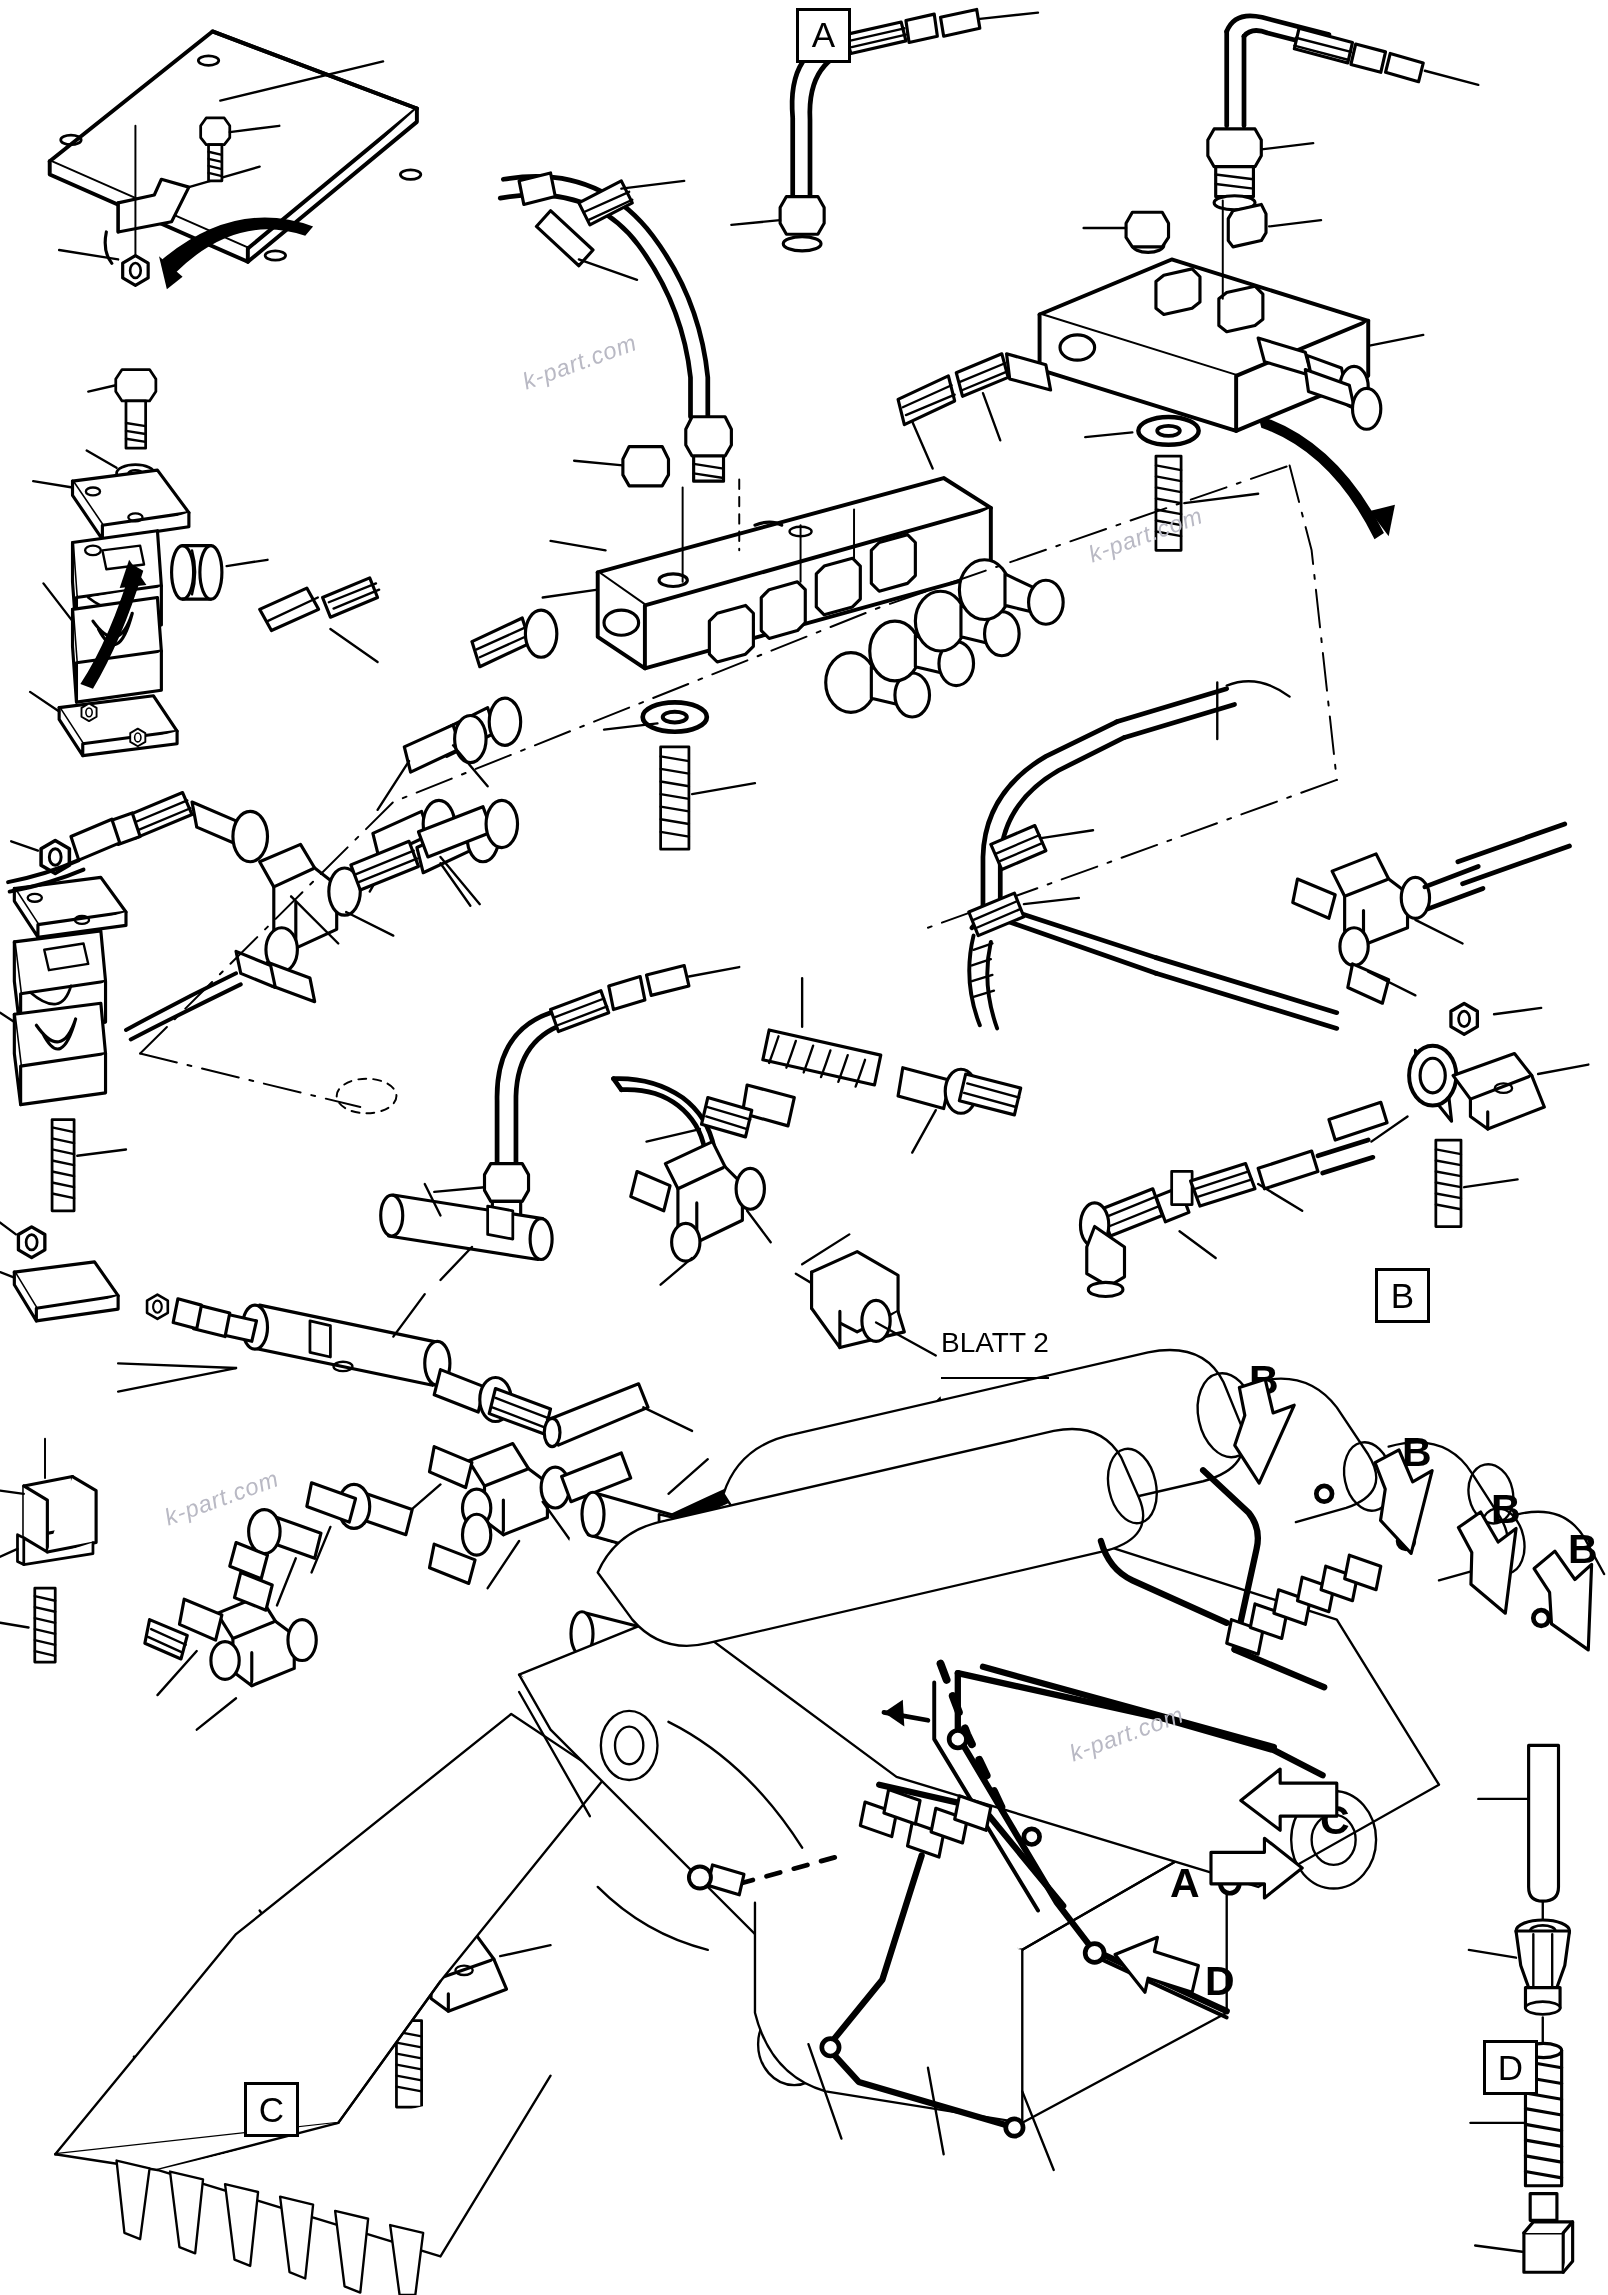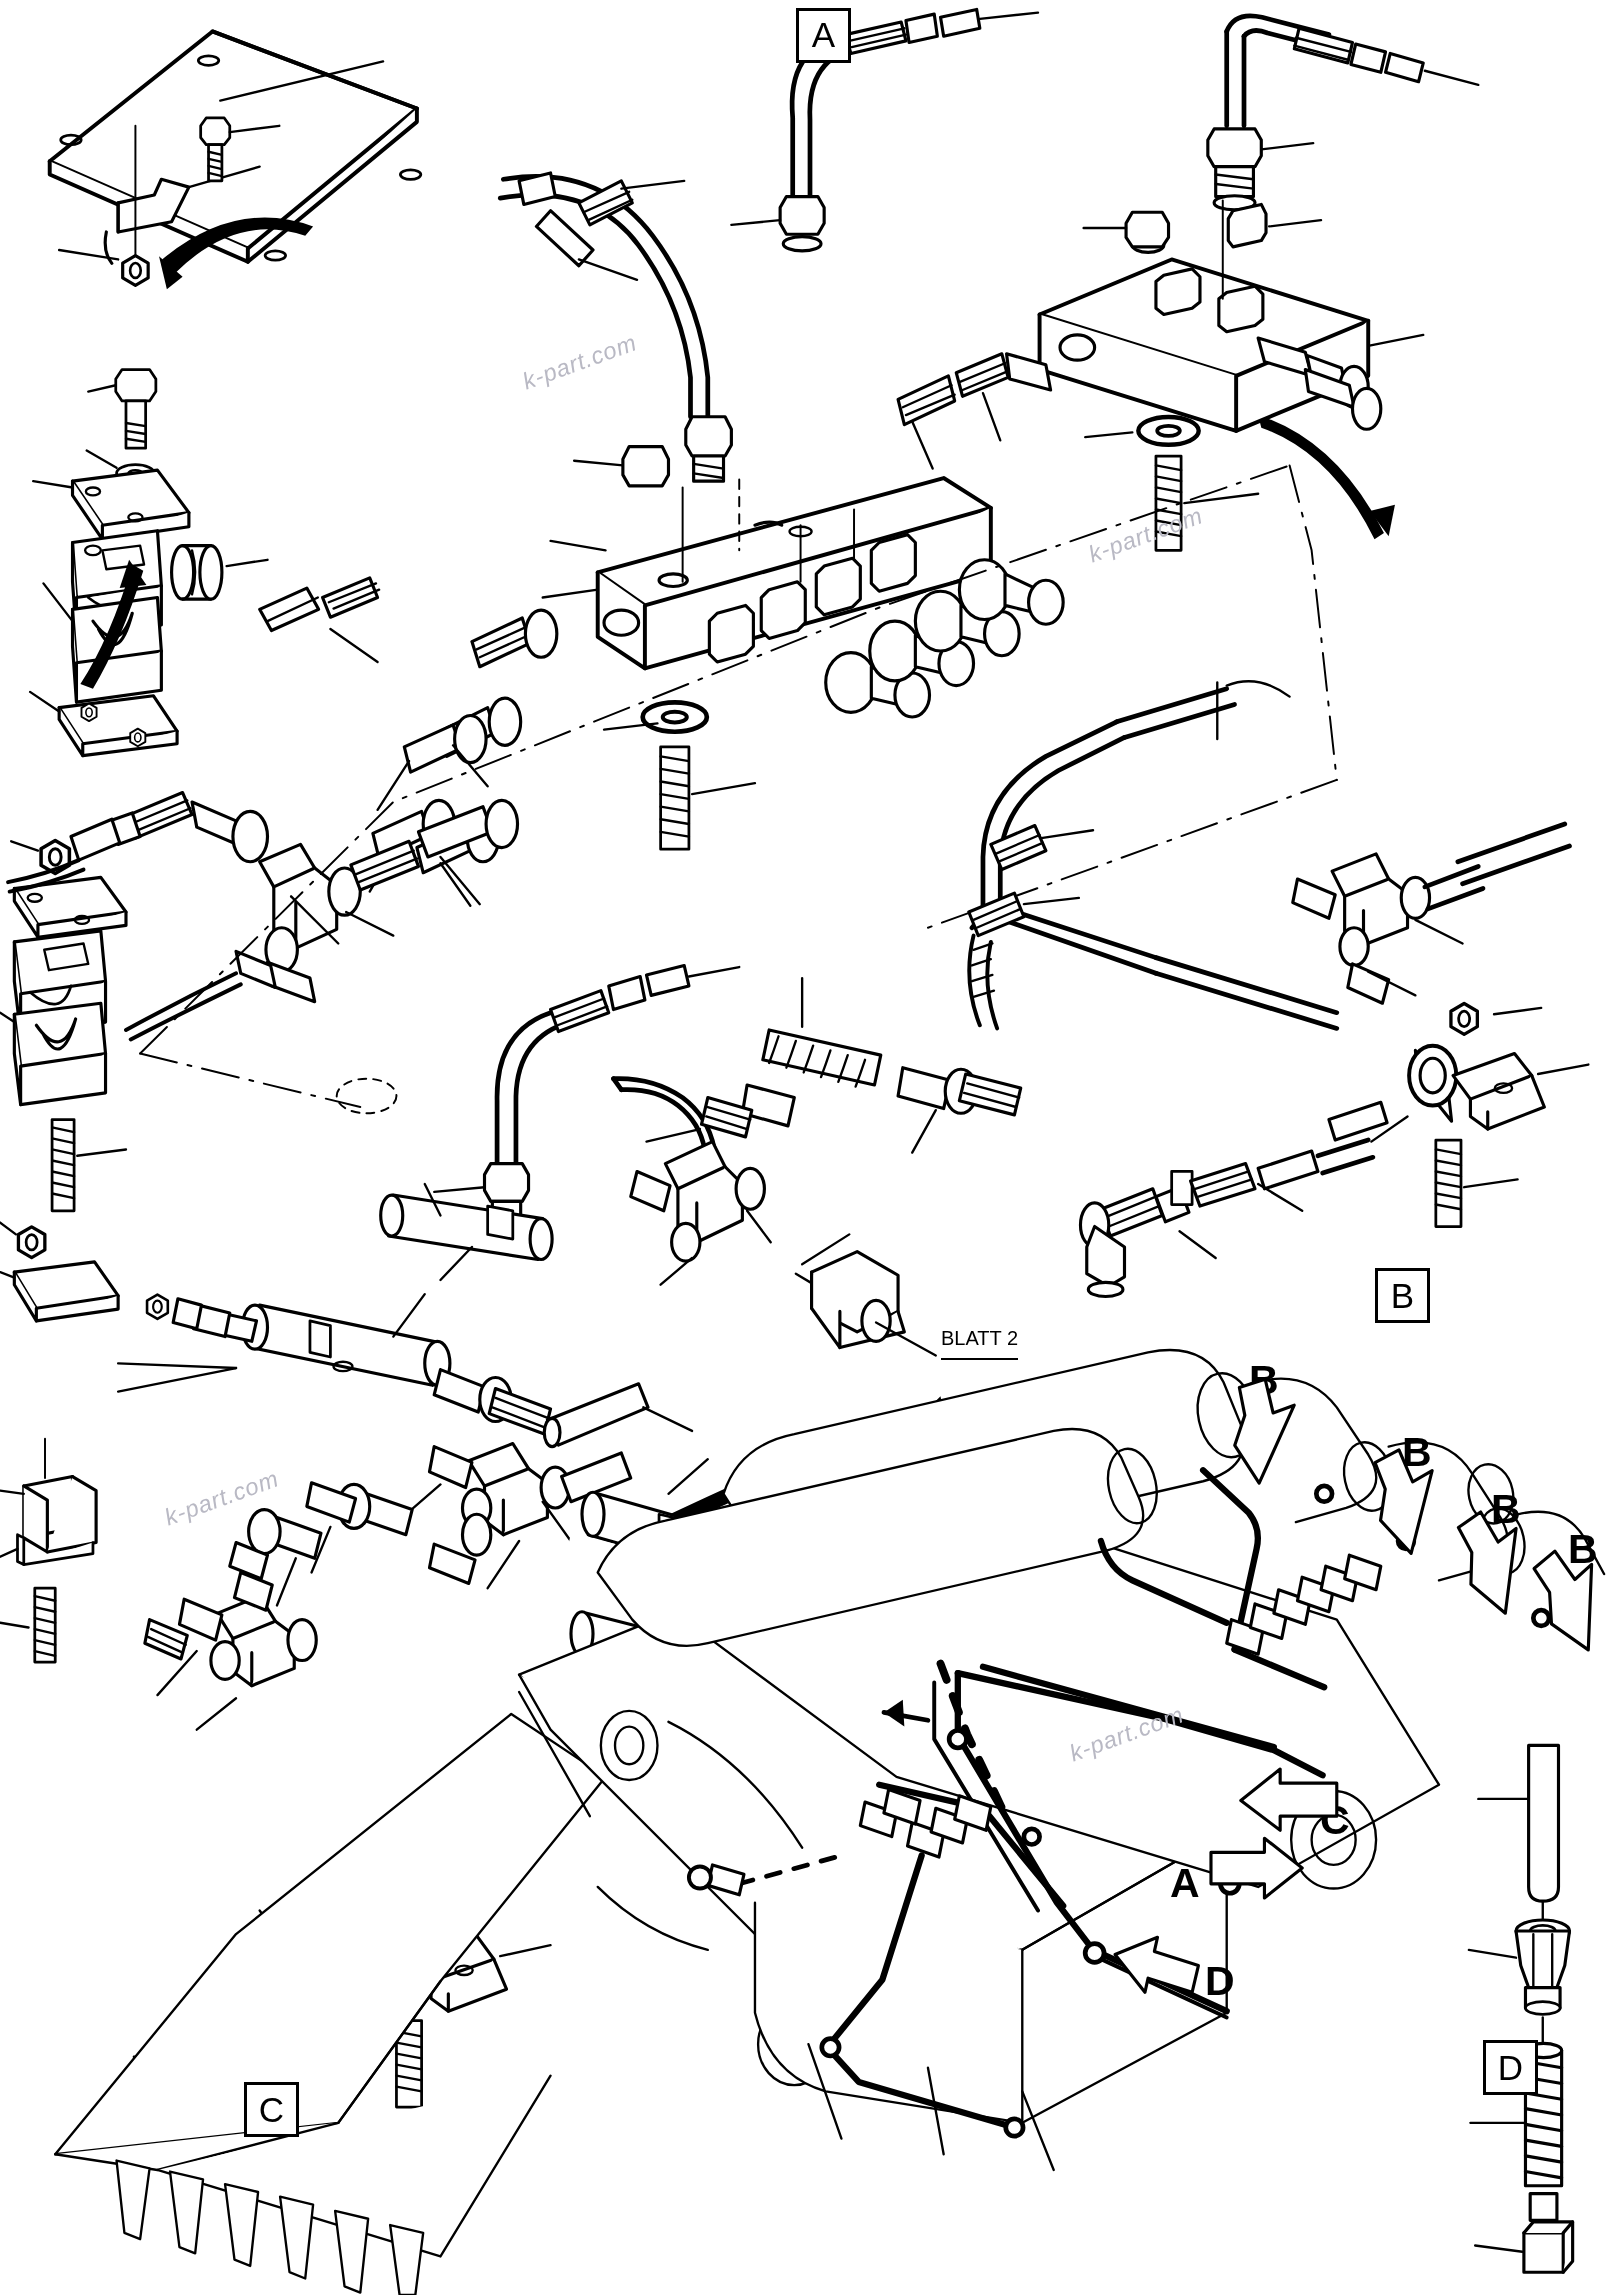--- a/index.html
+++ b/index.html
@@ -895,16 +895,16 @@
     <path d="M1980,2012 L1978,1976 L2012,1970 L2016,2014 L2044,2008 L1986,2100 L1962,2048 Z" transform="rotate(-30 2000 2036)"></path>
 
     <path d="M1540,2356 L1608,2356 L1608,2338 L1656,2376 L1608,2414 L1608,2396 L1540,2396 Z"></path>
 
     <path d="M1700,2268 L1628,2268 L1628,2250 L1578,2290 L1628,2328 L1628,2310 L1700,2310 Z"></path>
 
     <path d="M1524,2500 L1468,2482 L1472,2464 L1418,2486 L1456,2534 L1460,2516 L1516,2534 Z"></path>
   </g>
 </svg>
 
-<div class="plaintxt" style="left:941px;top:1327px;font-size:20px;border-bottom:2.4px solid #000;padding-bottom:8px;">BLATT 2</div>
+<div class="plaintxt" style="left:941px;top:1327px;font-size:28px;border-bottom:2.4px solid #000;padding-bottom:18px;">BLATT 2</div>
 
 </div>
 
 
 </body></html>

